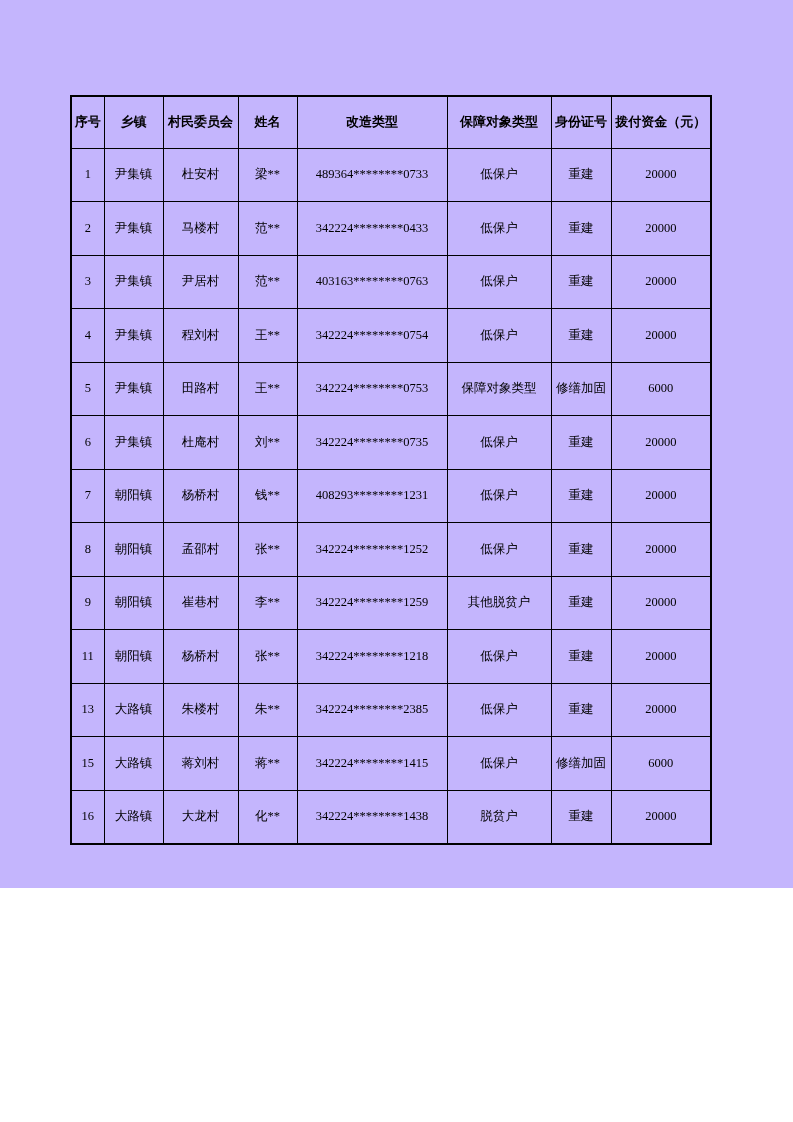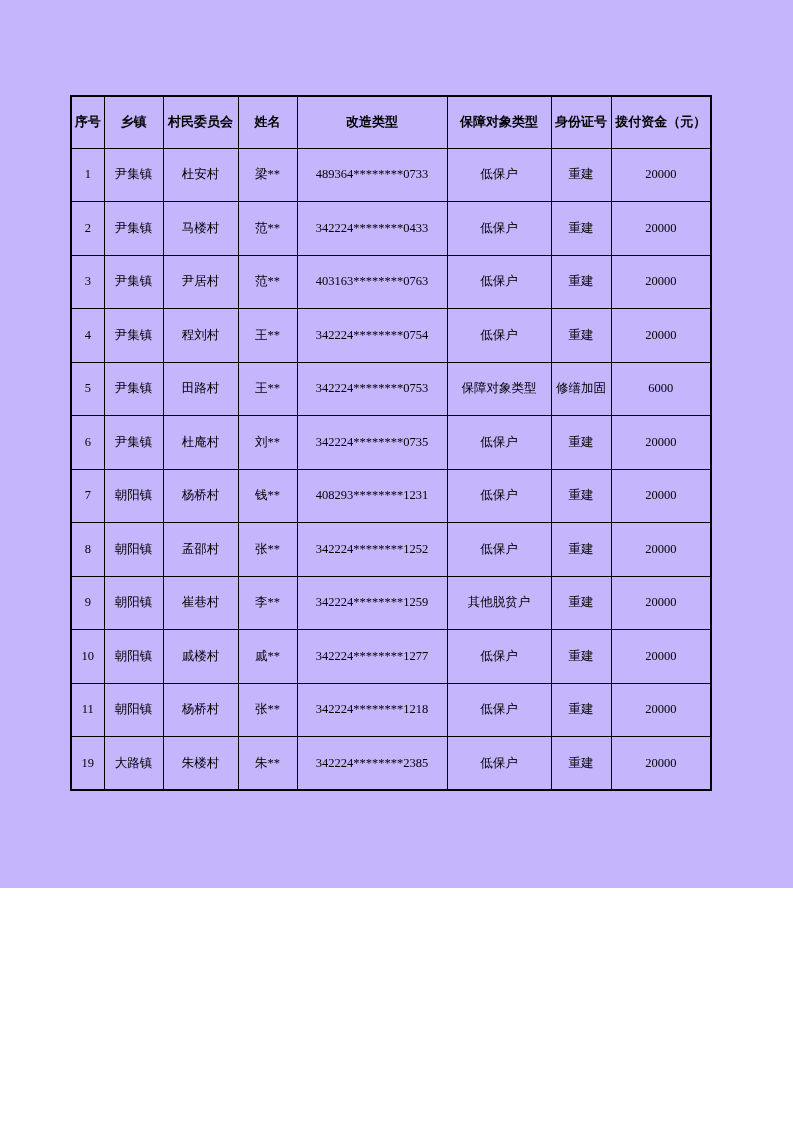--- a/index.html
+++ b/index.html
@@ -170,44 +170,54 @@
           <td>9</td>
           <td>朝阳镇</td>
           <td>崔巷村</td>
           <td>李**</td>
           <td>342224********1259</td>
           <td>其他脱贫户</td>
           <td>重建</td>
           <td>20000</td>
         </tr>
         <tr>
-          <td>10</td>
-          <td>朝阳镇</td>
-          <td>戚楼村</td>
-          <td>戚**</td>
-          <td>342224********1277</td>
-          <td>低保户</td>
-          <td>重建</td>
-          <td>20000</td>
-        </tr>
-        <tr>
           <td>11</td>
           <td>朝阳镇</td>
           <td>杨桥村</td>
           <td>张**</td>
           <td>342224********1218</td>
           <td>低保户</td>
           <td>重建</td>
           <td>20000</td>
         </tr>
         <tr>
-          <td>19</td>
+          <td>13</td>
           <td>大路镇</td>
           <td>朱楼村</td>
           <td>朱**</td>
           <td>342224********2385</td>
           <td>低保户</td>
+          <td>重建</td>
+          <td>20000</td>
+        </tr>
+        <tr>
+          <td>15</td>
+          <td>大路镇</td>
+          <td>蒋刘村</td>
+          <td>蒋**</td>
+          <td>342224********1415</td>
+          <td>低保户</td>
+          <td>修缮加固</td>
+          <td>6000</td>
+        </tr>
+        <tr>
+          <td>16</td>
+          <td>大路镇</td>
+          <td>大龙村</td>
+          <td>化**</td>
+          <td>342224********1438</td>
+          <td>脱贫户</td>
           <td>重建</td>
           <td>20000</td>
         </tr>
       </tbody>
   </table>
 </div>
 
 </body></html>

